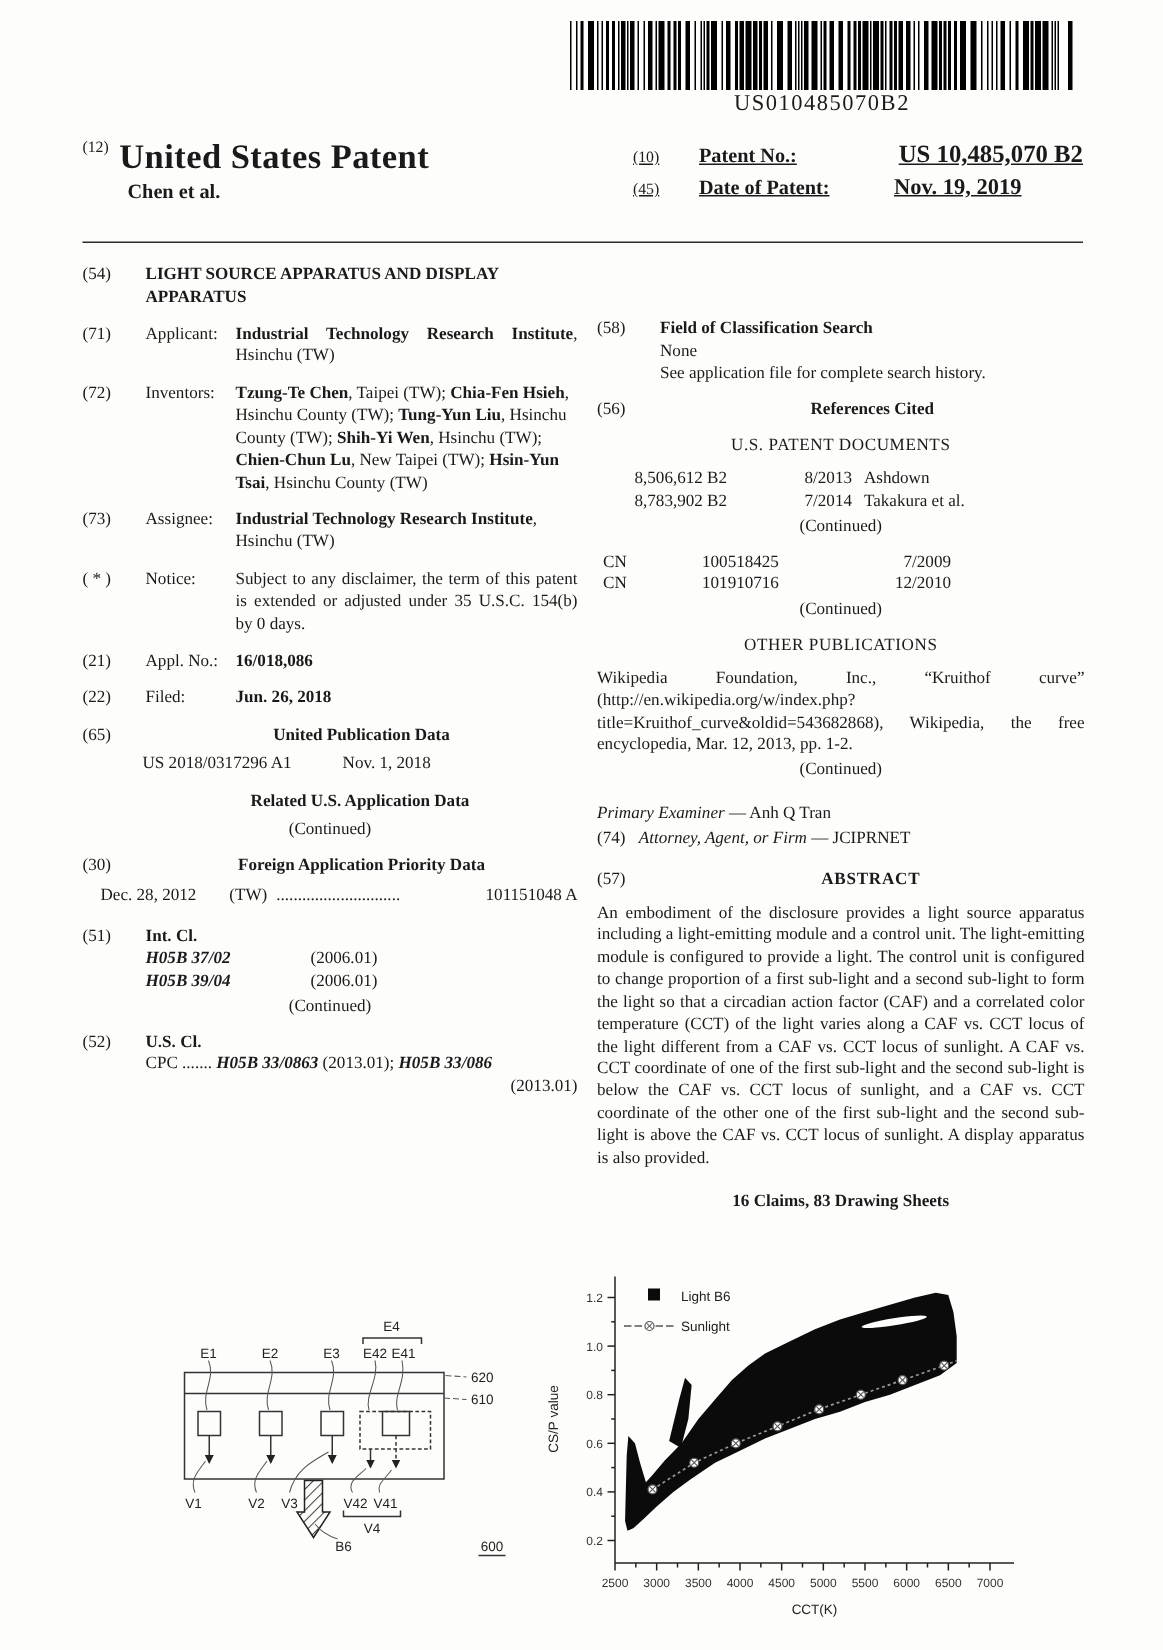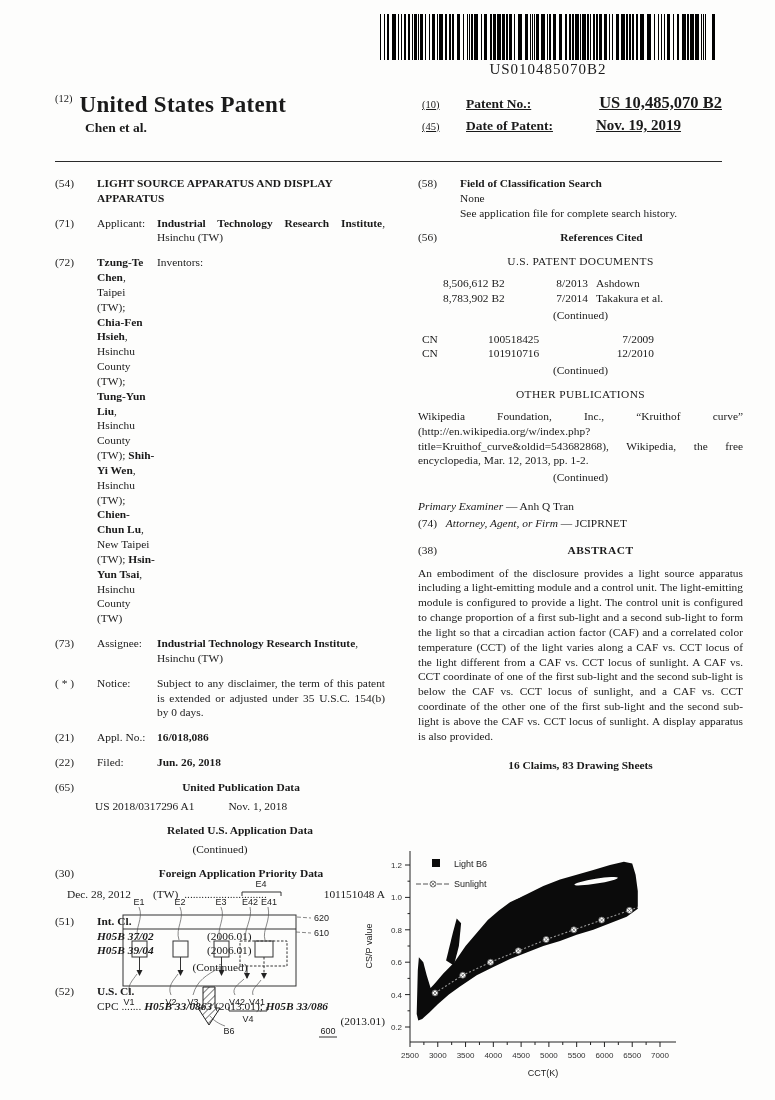--- a/index.html
+++ b/index.html
@@ -17,21 +17,21 @@
   #main-title{font-size:23px;font-weight:bold;letter-spacing:.3px;line-height:1;}
   #authors{font-size:13.5px;font-weight:bold;margin:4px 0 0 30px;}
   .hrow{display:grid;grid-template-columns:24px 110px 1fr;align-items:baseline;column-gap:20px;text-decoration:underline;}
   .hlabel{font-size:13.5px;font-weight:bold;}
   .hval{font-size:16.5px;font-weight:bold;text-align:right;white-space:nowrap;}
   .hval2{font-size:15px;font-weight:bold;text-align:left;white-space:nowrap;}
   #rule{left:55px;top:161px;width:667px;border-top:1.6px solid #2a2a2a;height:0;}
   
   .col{top:176px;font-size:11.4px;line-height:1.3;}
   #left-col{left:55px;width:330px;}
-  #right-col{left:418px;width:325px;}
+  #right-col{left:398px;width:325px;margin-top:36px;}
   .field{display:grid;grid-template-columns:40px 58px 1fr;column-gap:2px;margin-bottom:10px;}
   .field2{display:grid;grid-template-columns:40px 1fr;column-gap:2px;margin-bottom:10px;}
   .just{text-align:justify;}
   b.t{font-weight:bold;}
   .heading-b{font-weight:bold;text-align:center;}
   .caps-head{text-align:center;letter-spacing:.4px;margin:9px 0 7px 0;}
   .cont{text-align:center;margin:2px 0 9px 0;}
   .pubrow{padding-left:40px;display:flex;gap:34px;margin:4px 0 10px 0;}
   .prio-row{display:flex;padding-left:12px;margin:6px 0 12px 0;align-items:flex-start;}
   .prio-row .dots{flex:1;overflow:hidden;white-space:nowrap;margin:0 6px;}
@@ -180,22 +180,22 @@
   </div>
 
   <div class="field">
     <span>(71)</span>
     <span>Applicant:</span>
     <span class="just"><b>Industrial Technology Research Institute</b>, Hsinchu (TW)</span>
   </div>
 
   <div class="field">
     <span>(72)</span>
+    <span>Inventors:</span>
     <span><b>Tzung-Te Chen</b>, Taipei (TW); <b>Chia-Fen Hsieh</b>, Hsinchu County (TW); <b>Tung-Yun Liu</b>, Hsinchu County (TW); <b>Shih-Yi Wen</b>, Hsinchu (TW); <b>Chien-Chun Lu</b>, New Taipei (TW); <b>Hsin-Yun Tsai</b>, Hsinchu County (TW)</span>
-    <span>Inventors:</span>
   </div>
 
   <div class="field">
     <span>(73)</span>
     <span>Assignee:</span>
     <span><b>Industrial Technology Research Institute</b>, Hsinchu (TW)</span>
   </div>
 
   <div class="field">
     <span>( * )</span>
@@ -313,21 +313,21 @@
 
   <div class="exam-line">
     <i>Primary Examiner</i><span> — Anh Q Tran</span>
   </div>
   <div>
     <span>(74)</span>
     <i style="margin-left:6px;">Attorney, Agent, or Firm</i><span> — JCIPRNET</span>
   </div>
 
   <div class="abs-head">
-    <span>(38)</span>
+    <span>(57)</span>
     <span class="heading-b" style="letter-spacing:.5px;">ABSTRACT</span>
   </div>
   <div class="just">An embodiment of the disclosure provides a light source apparatus including a light-emitting module and a control unit. The light-emitting module is configured to provide a light. The control unit is configured to change proportion of a first sub-light and a second sub-light to form the light so that a circadian action factor (CAF) and a correlated color temperature (CCT) of the light varies along a CAF vs. CCT locus of the light different from a CAF vs. CCT locus of sunlight. A CAF vs. CCT coordinate of one of the first sub-light and the second sub-light is below the CAF vs. CCT locus of sunlight, and a CAF vs. CCT coordinate of the other one of the first sub-light and the second sub-light is above the CAF vs. CCT locus of sunlight. A display apparatus is also provided.</div>
   <div class="claims">16 Claims, 83 Drawing Sheets</div>
 </div>
 
 <svg class="abs" id="diagram-svg" width="300" height="235" viewBox="0 0 300 235">
   <defs>
     <marker id="arr" markerWidth="8" markerHeight="8" refX="5" refY="3" orient="auto">
       <path d="M0,0 L6,3 L0,6 Z" fill="#222"></path>

